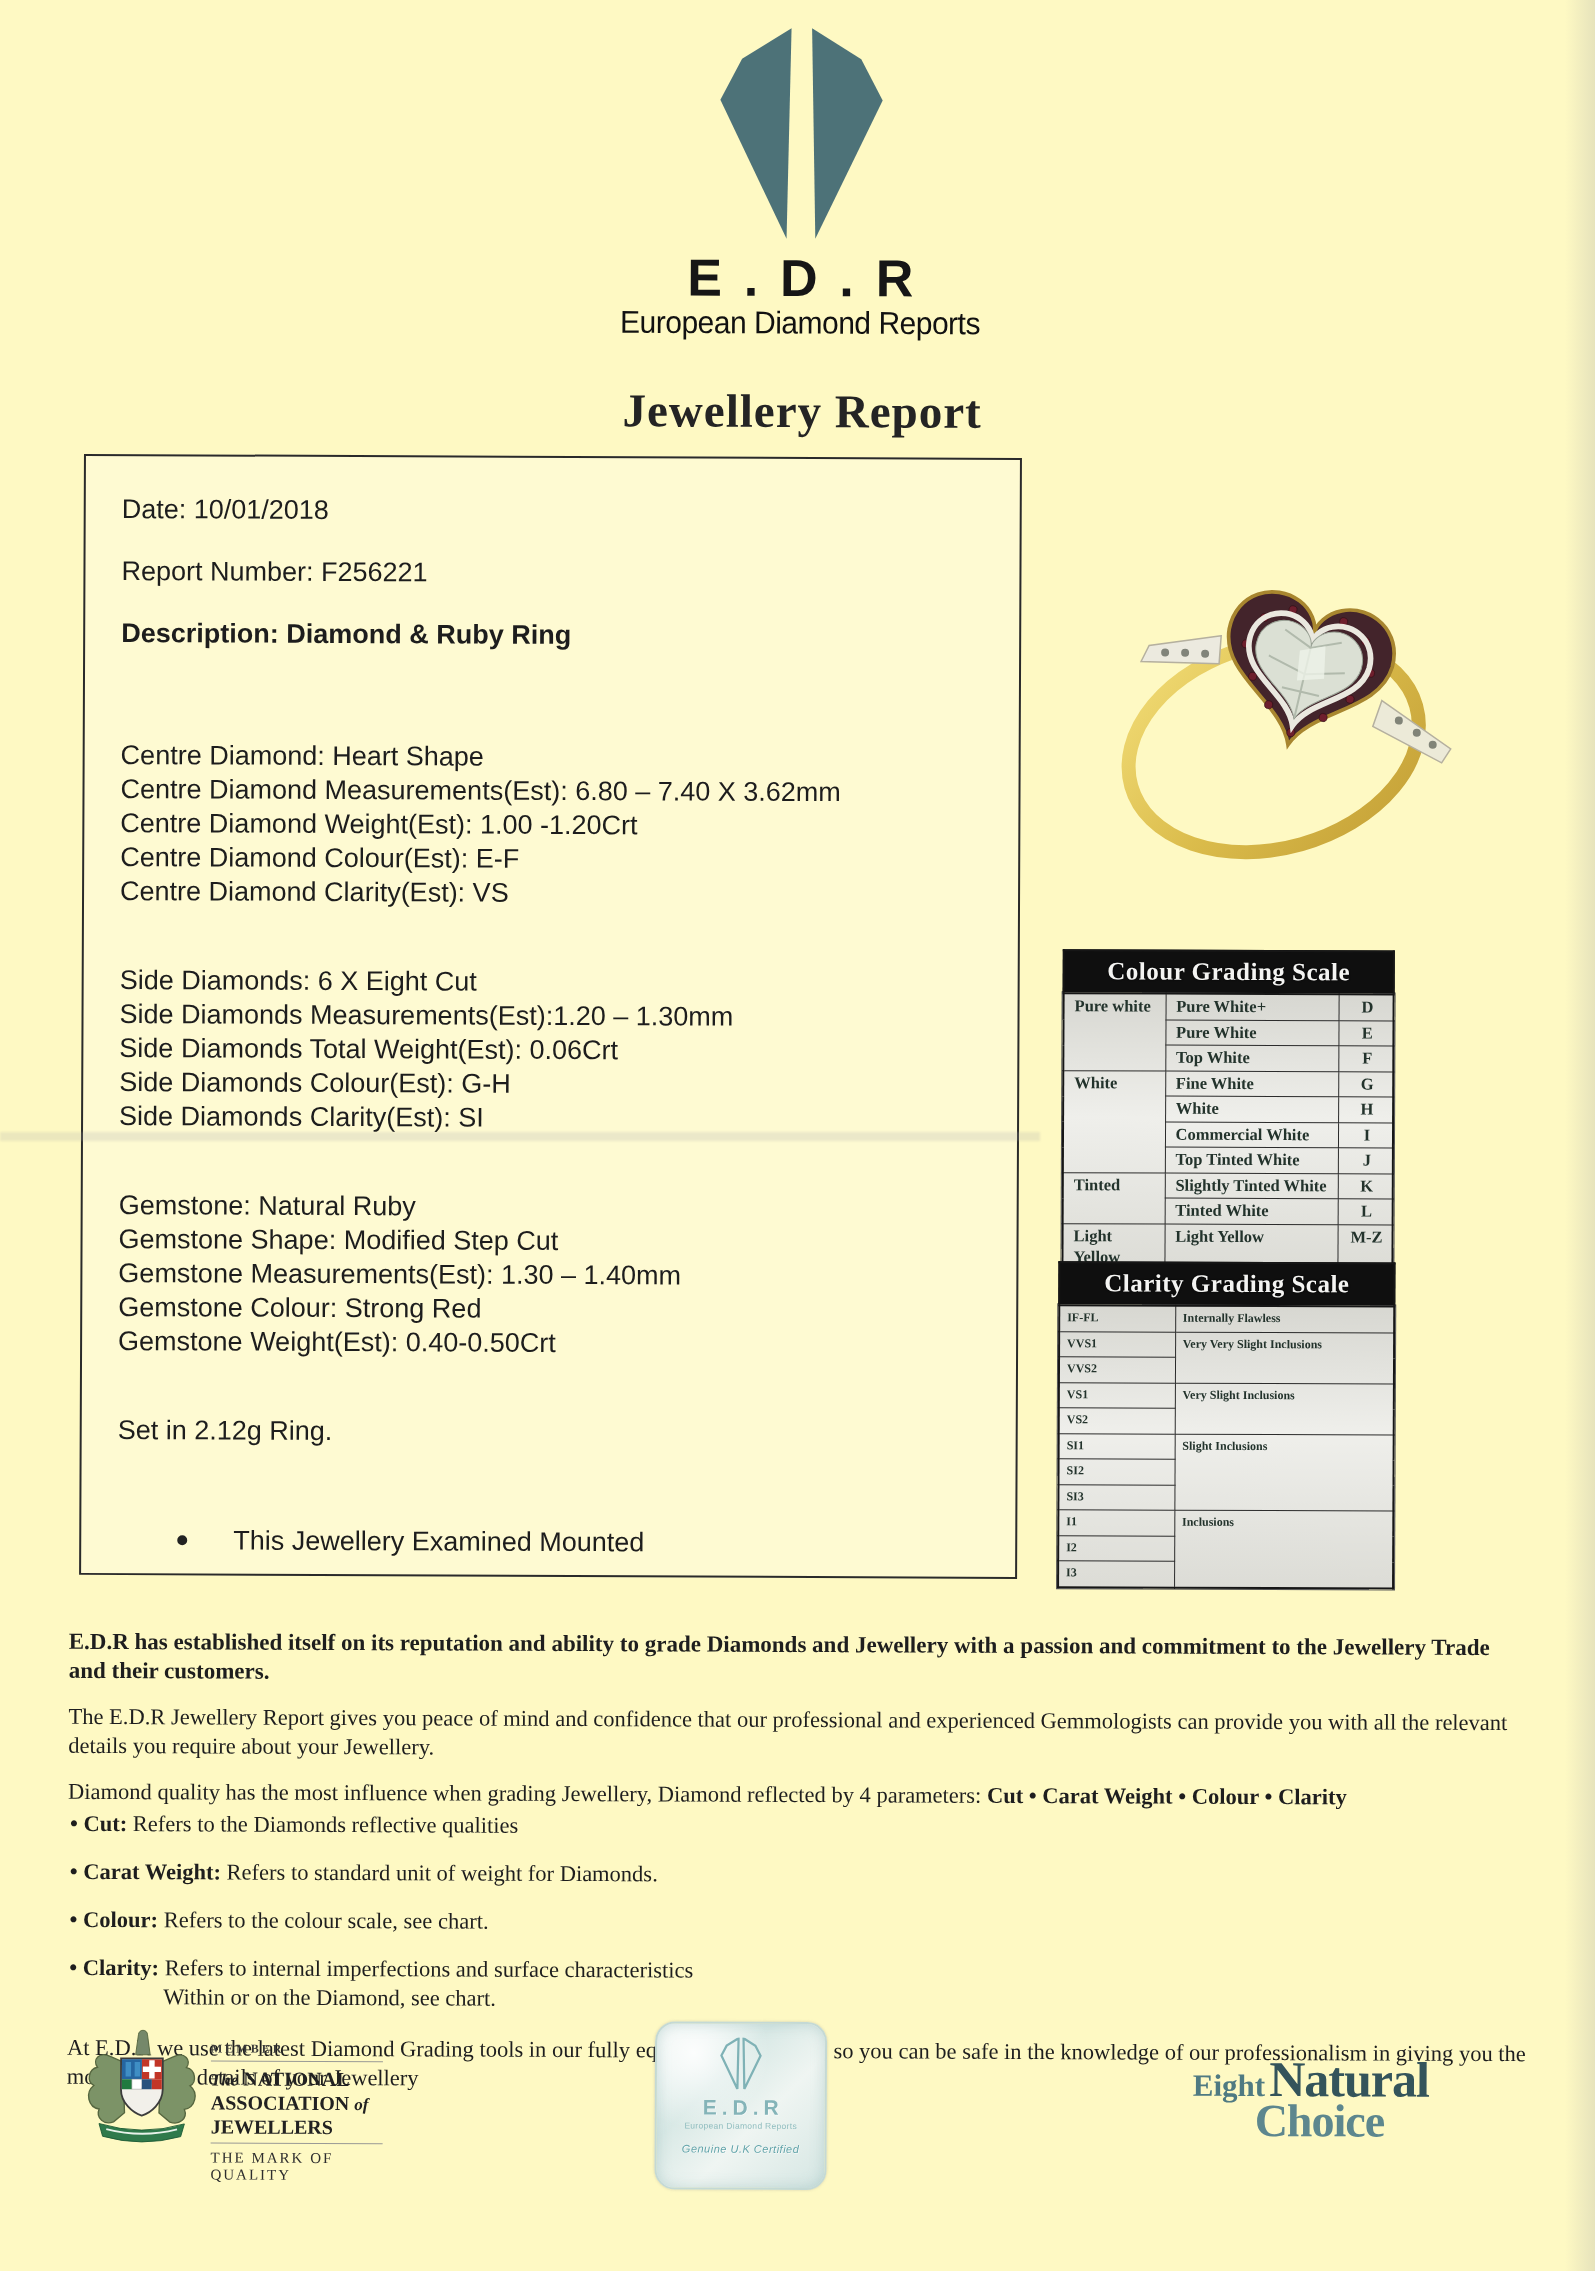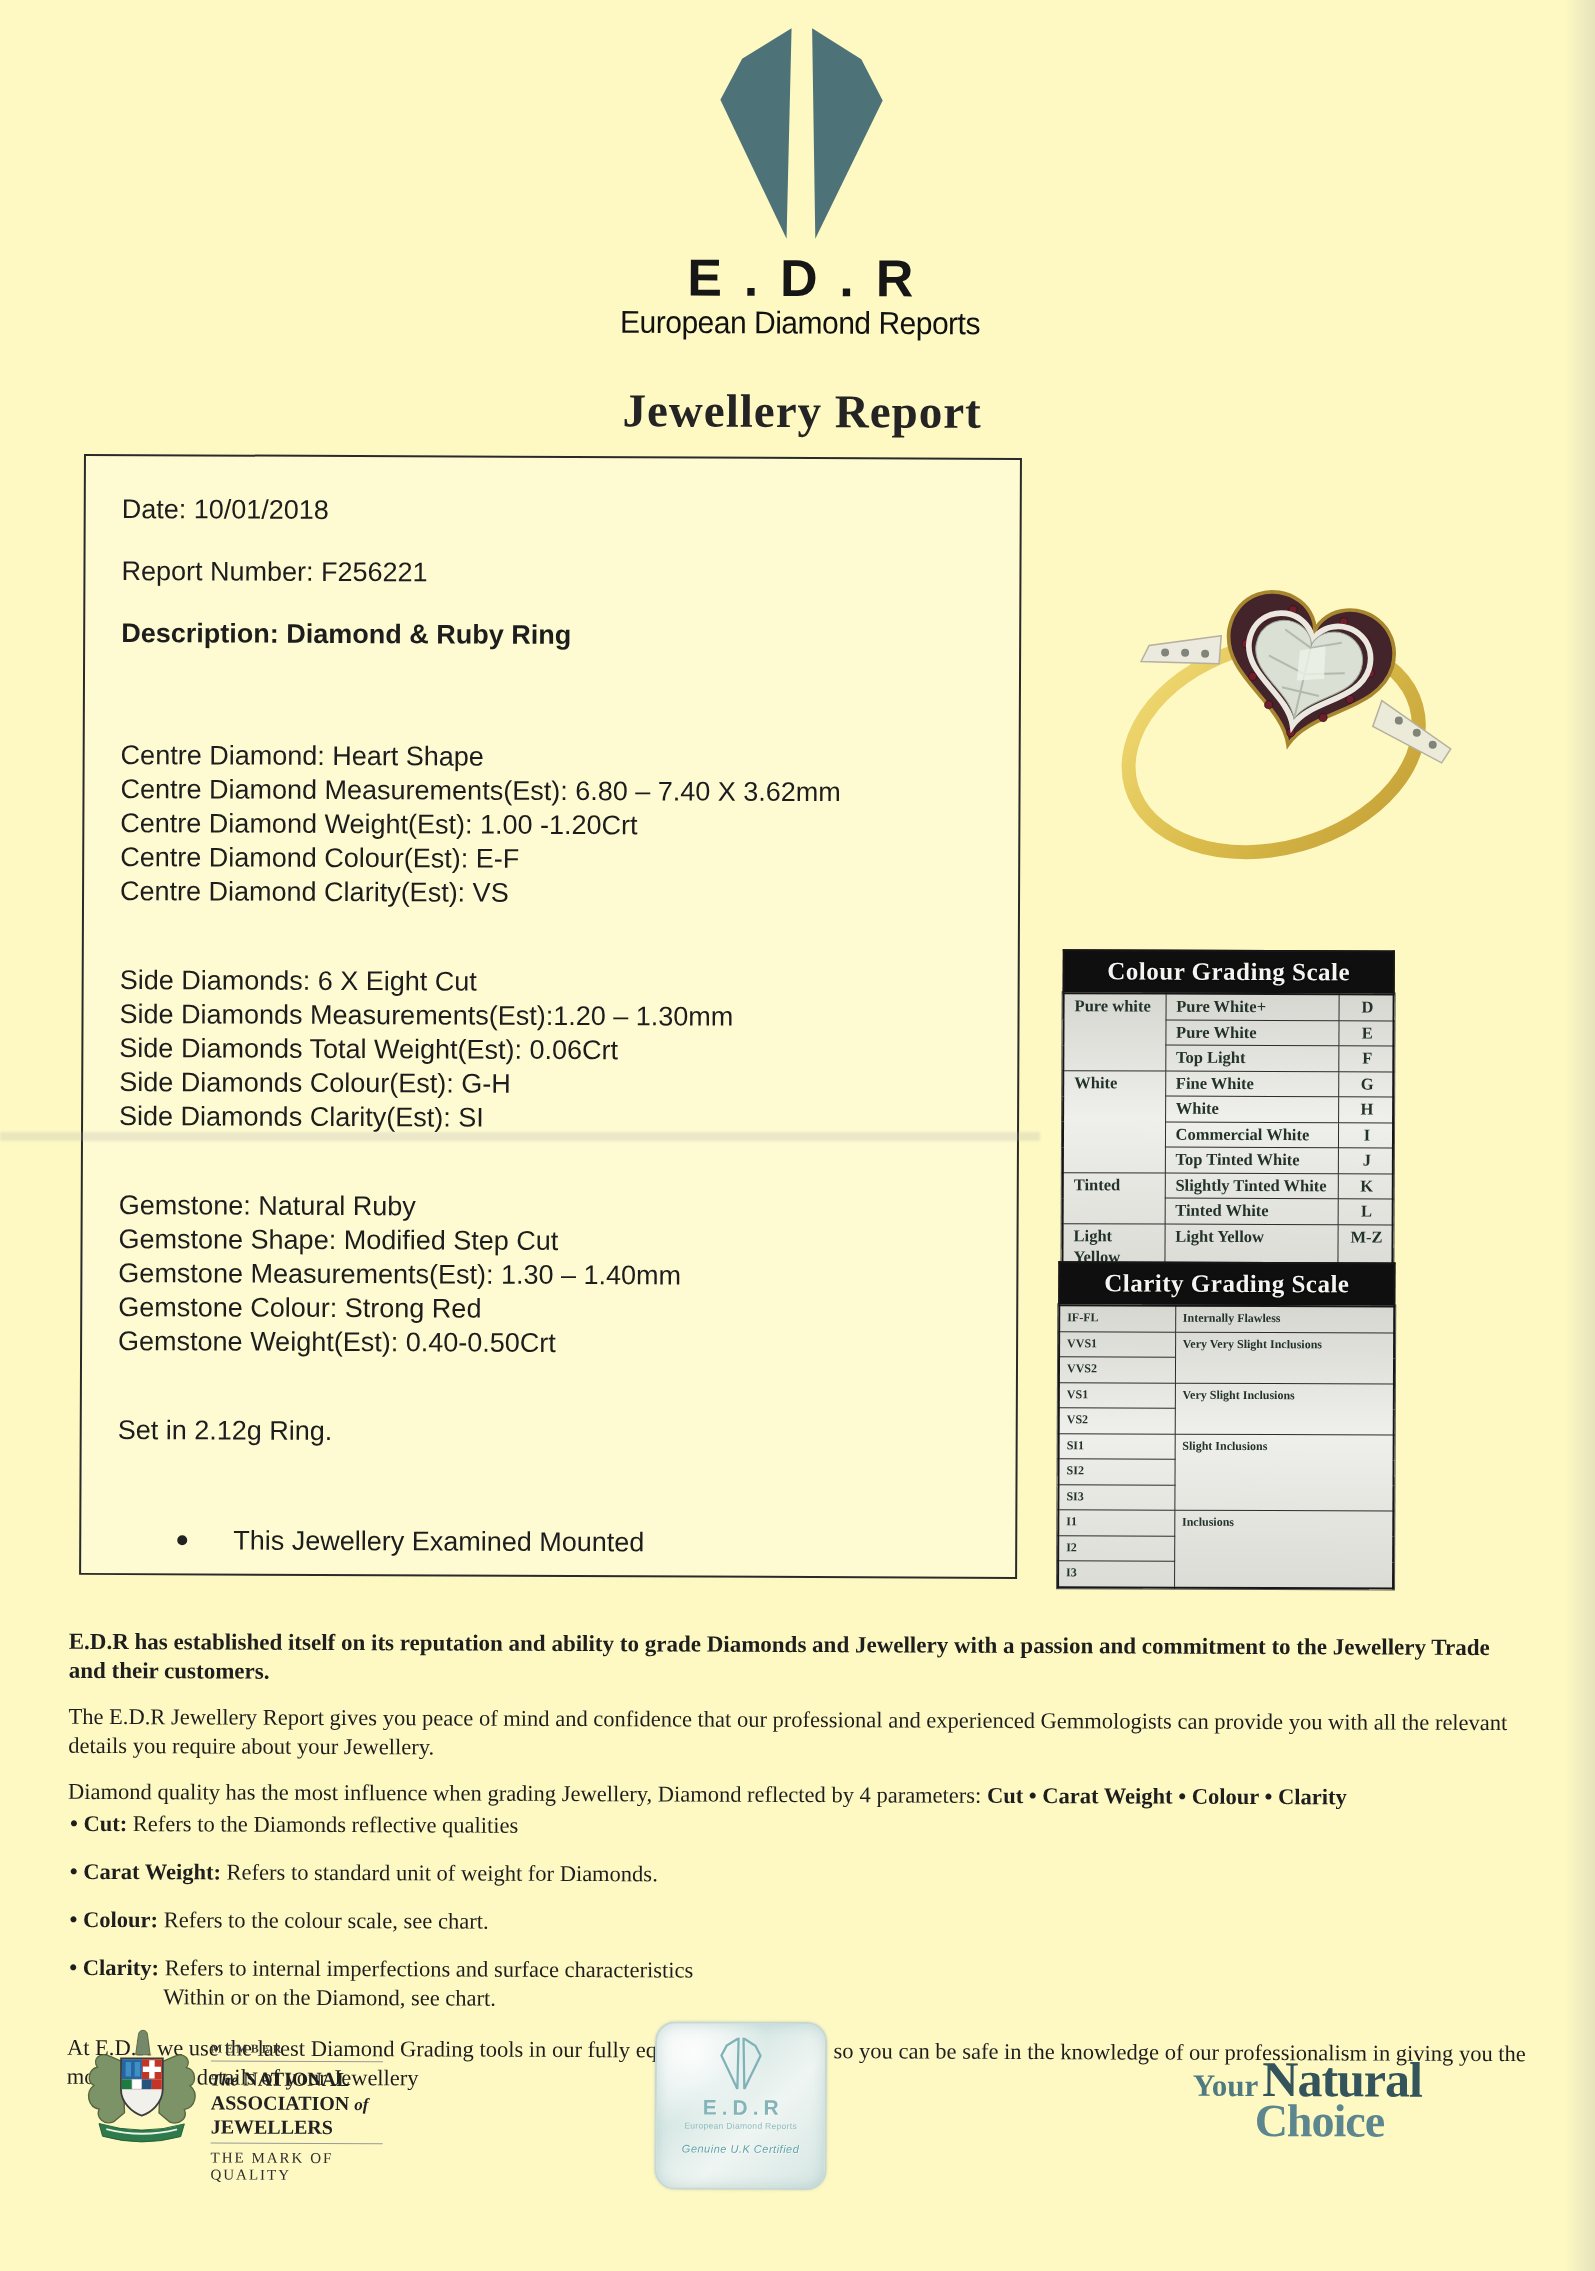--- a/index.html
+++ b/index.html
@@ -215,21 +215,21 @@
         <tr>
             <td class="c-group" rowspan="3">Pure white</td>
             <td class="c-name">Pure White+</td>
             <td class="c-grade">D</td>
           </tr>
         <tr>
             <td class="c-name">Pure White</td>
             <td class="c-grade">E</td>
           </tr>
         <tr>
-            <td class="c-name">Top Light</td>
+            <td class="c-name">Top White</td>
             <td class="c-grade">F</td>
           </tr>
         <tr>
             <td class="c-group" rowspan="4">White</td>
             <td class="c-name">Fine White</td>
             <td class="c-grade">G</td>
           </tr>
         <tr>
             <td class="c-name">White</td>
             <td class="c-grade">H</td>
@@ -361,20 +361,20 @@
           <polygon points="100,2 52,32 31,72 96,207" fill="none" stroke="#7fb2b6" stroke-width="9"></polygon>
           <polygon points="120,2 168,32 189,72 124,207" fill="none" stroke="#7fb2b6" stroke-width="9"></polygon>
         </svg>
       </span>
       <div class="stk-brand">E.D.R</div>
       <div class="stk-sub">European Diamond Reports</div>
       <div class="stk-cap">Genuine U.K Certified</div>
     </div>
 
     <div class="slogan">
-      <div class="slg-l1"><span class="a">Your</span> <span class="b">Natural</span></div>
+      <div class="slg-l1"><span class="a">Eight</span> <span class="b">Natural</span></div>
       <div class="slg-l2">Choice</div>
     </div>
 
   </div>
   <div class="streak"></div>
   <div class="edge-right"></div>
 </div>
 
 </body></html>

